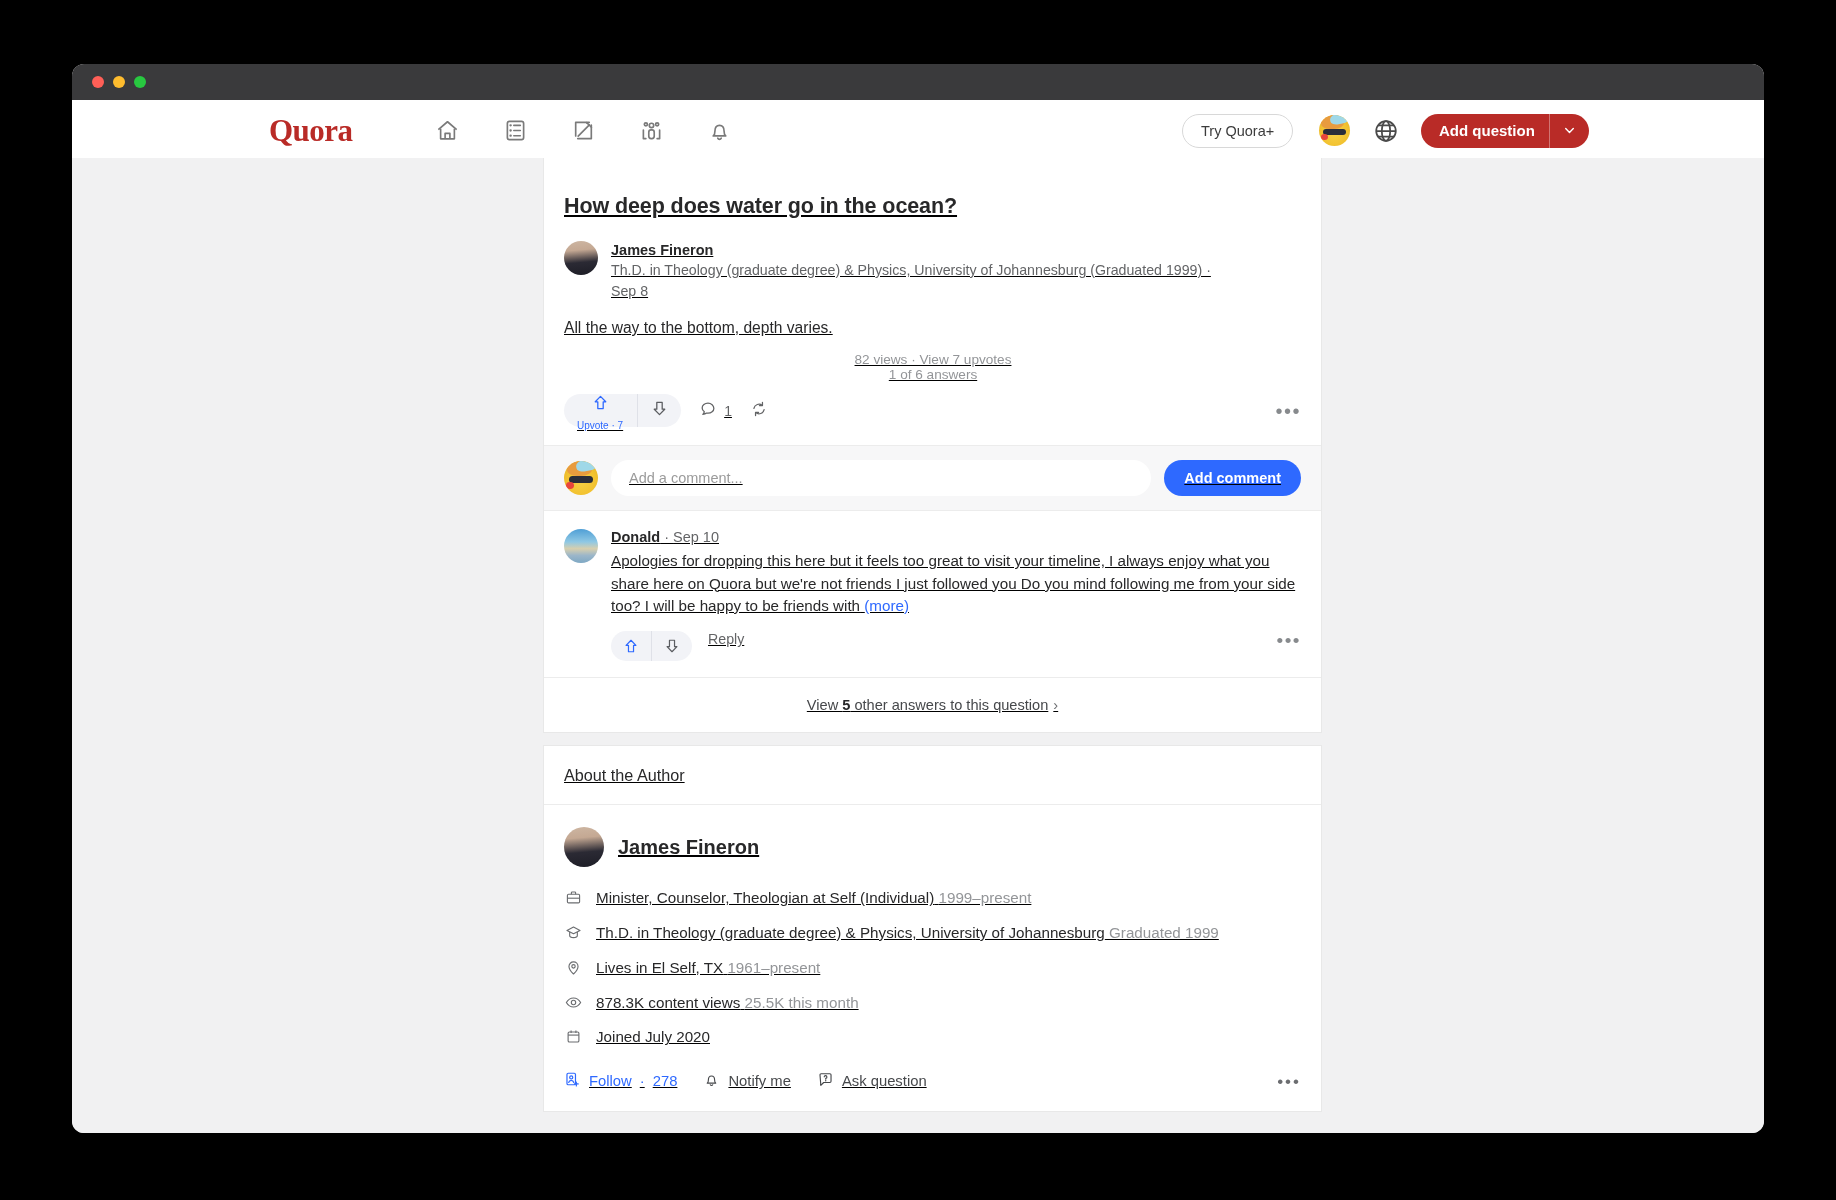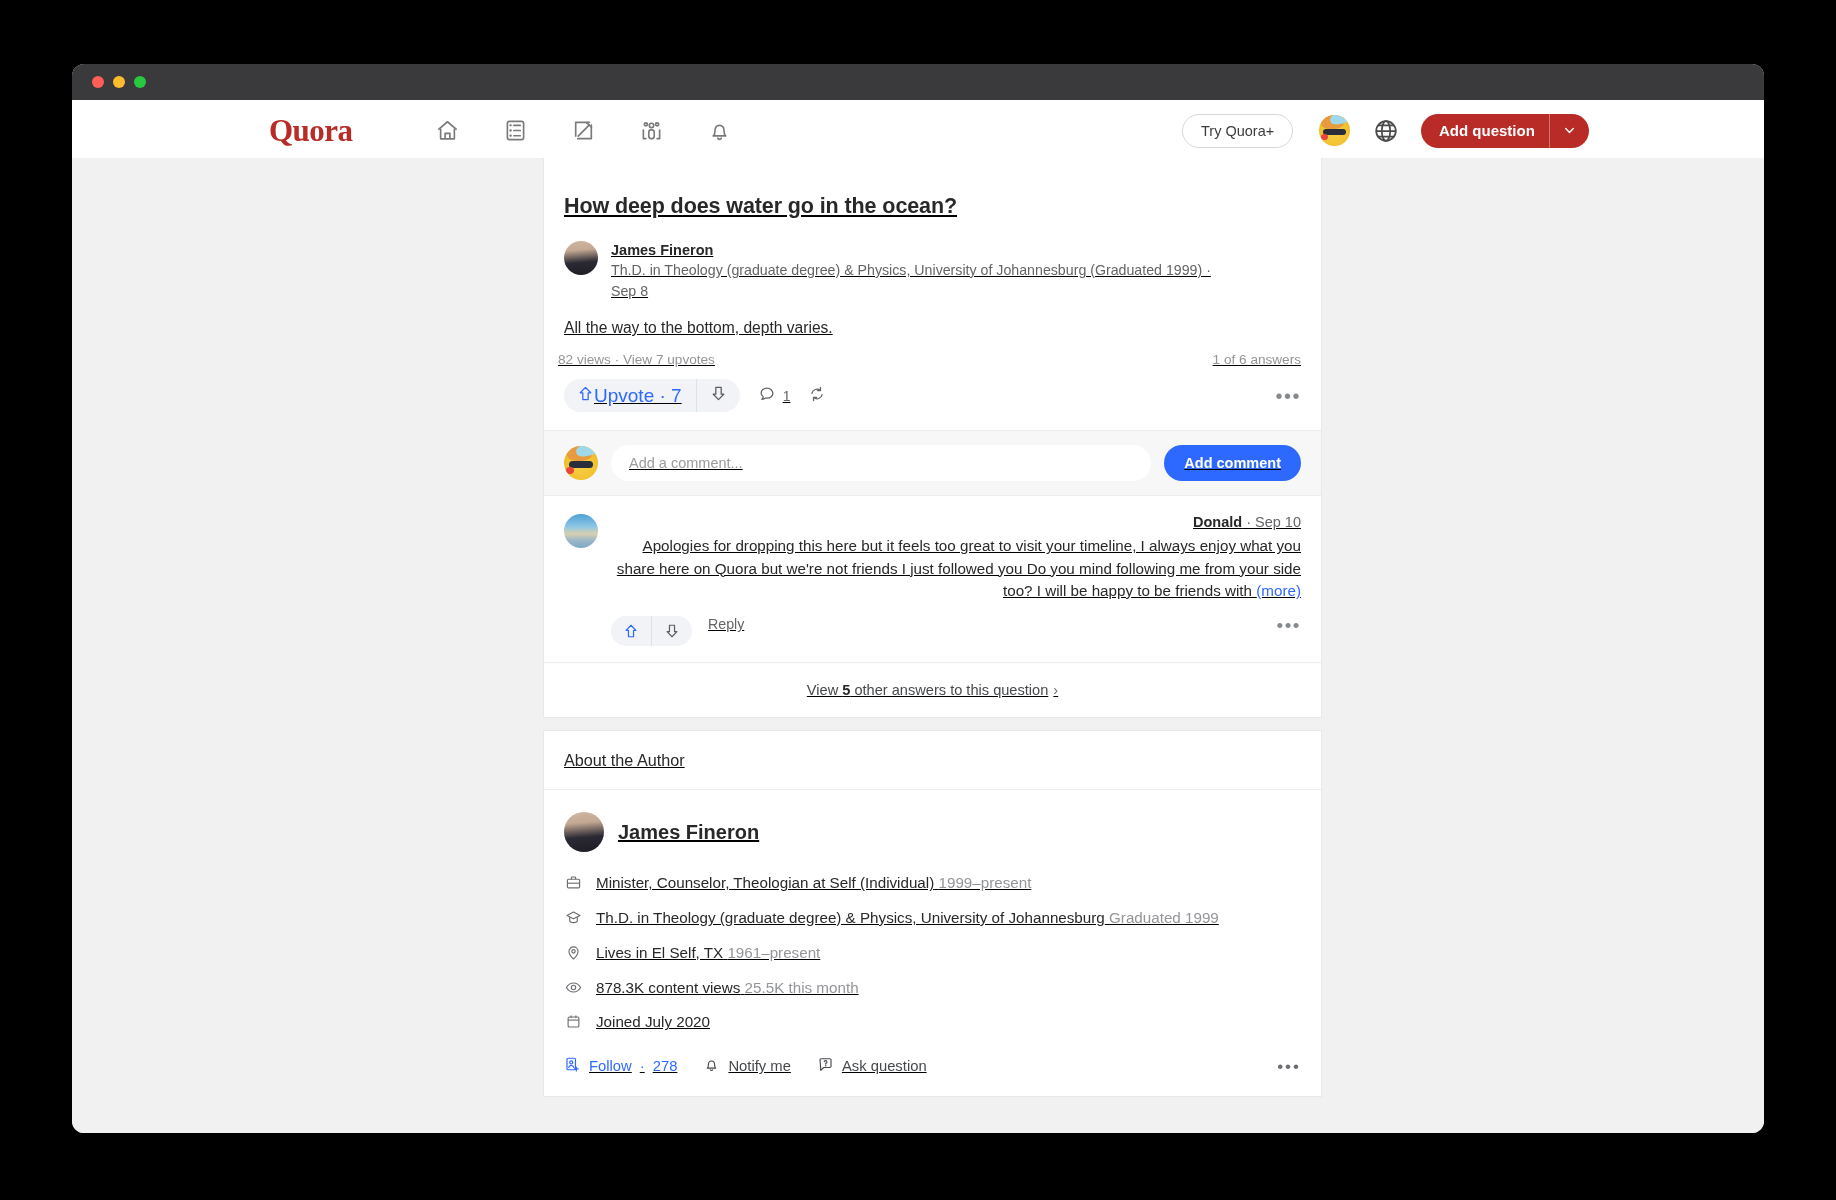--- a/index.html
+++ b/index.html
@@ -188,44 +188,45 @@
     margin-top: 2px;
     max-width: 620px;
   }
   .answer-body {
     font-size: 15.6px;
     color: #282829;
     padding: 18px 20px 0 20px;
   }
   .stats-row {
     display: flex; justify-content: space-between; align-items: center;
-    padding: 15px 20px 0 14px;
-    font-size: 13.6px; color: #939598;
+    padding: 15px 20px 0 21px;
+    font-size: 13.6px; color: #939598; flex-direction: column;
   }
 
   .actions-row {
     display: flex; align-items: center;
     padding: 12px 20px 18px 20px;
     gap: 18px;
     position: relative;
   }
   .vote-pill {
     display: flex; align-items: center;
     background: #f2f3f7;
     border-radius: 17px;
     height: 33px;
   }
   .vote-up {
-    display: flex; align-items: center; 
+    display: flex; align-items: center; gap: 7px;
     padding: 0 14px 0 13px;
     height: 33px;
     color: #2e69ff;
-    font-size: 19px;
+    font-size: 10px;
     cursor: pointer;
     border-right: 1px solid #dfe1e8;
+    flex-direction: column;
   }
   .vote-up svg { width: 17px; height: 17px; }
   .vote-down {
     padding: 0 13px; height: 33px;
     display: flex; align-items: center;
     color: #5b5d61; cursor: pointer;
   }
   .vote-down svg { width: 17px; height: 17px; }
   .act-item {
     display: flex; align-items: center; gap: 7px;
@@ -271,21 +272,20 @@
     font-size: 14.5px;
     font-weight: bold;
     cursor: pointer;
     font-family: "Liberation Sans", sans-serif;
   }
 
   
   .comment {
     display: flex; gap: 13px;
     padding: 18px 20px 8px 20px;
-    text-align: right;
   }
   .comment .avatar { width: 34px; height: 34px; flex: 0 0 34px; }
   .cm-head { font-size: 14.5px; color: #282829; }
   .cm-head b { font-weight: bold; }
   .cm-head .cm-date { color: #636466; font-weight: normal; }
   .cm-text {
     font-size: 15.2px; color: #282829;
     line-height: 1.47;
     margin-top: 5px;
     max-width: 700px;

